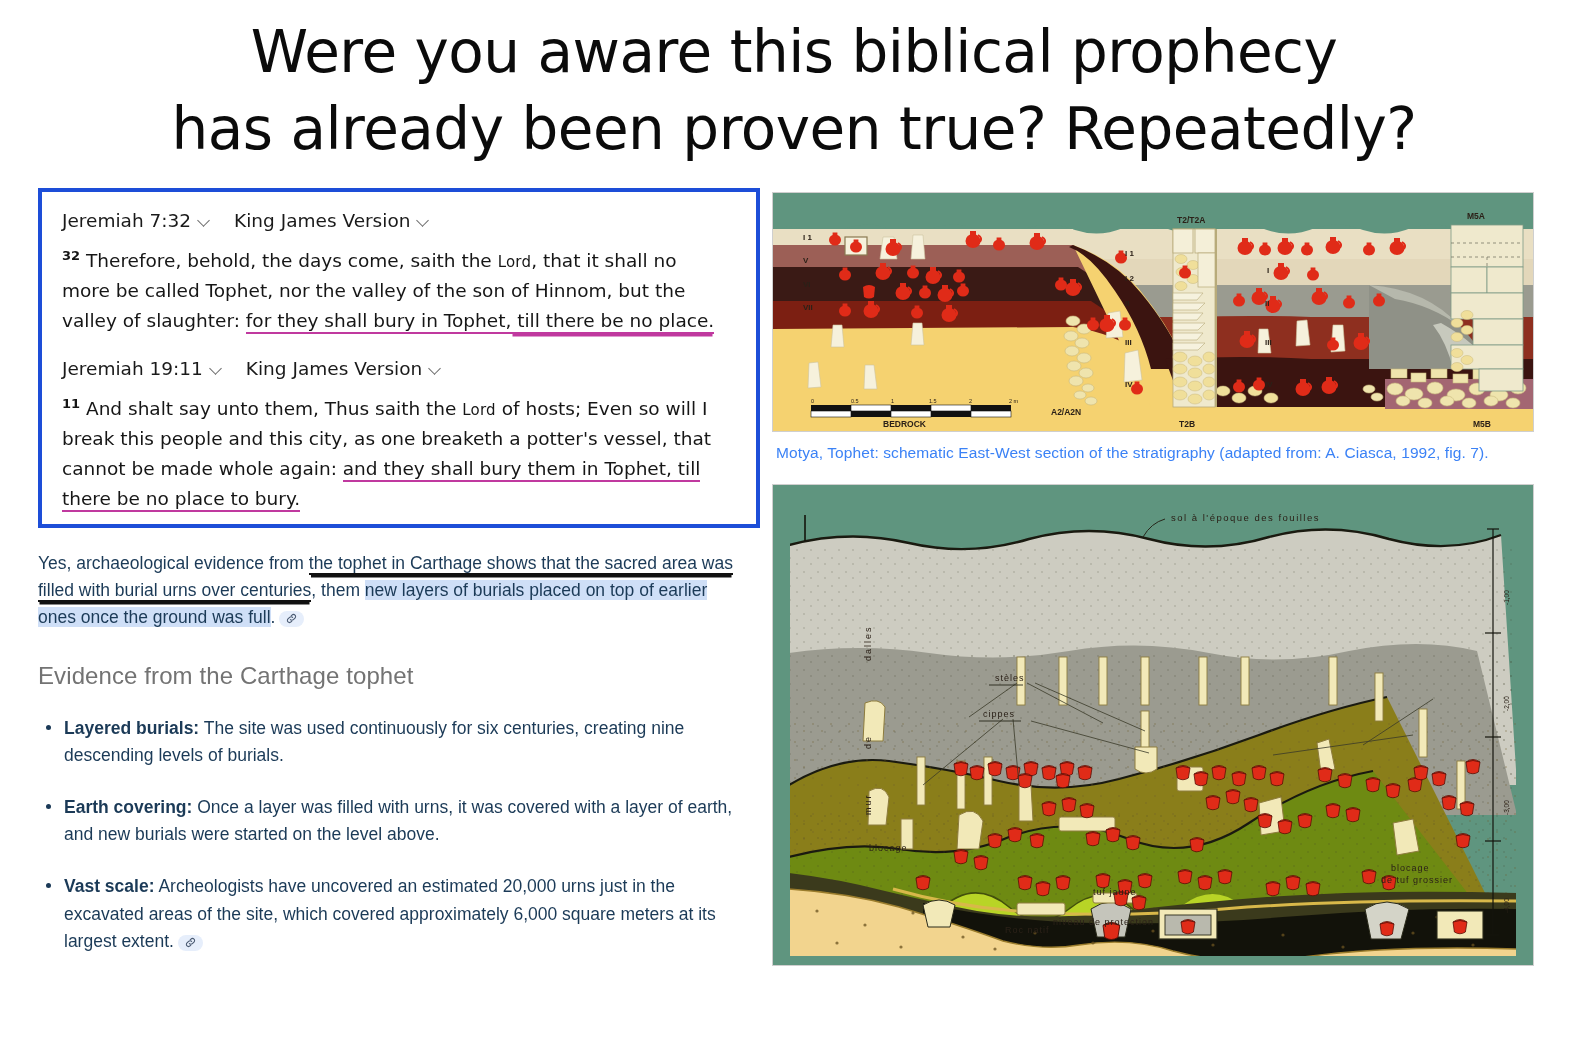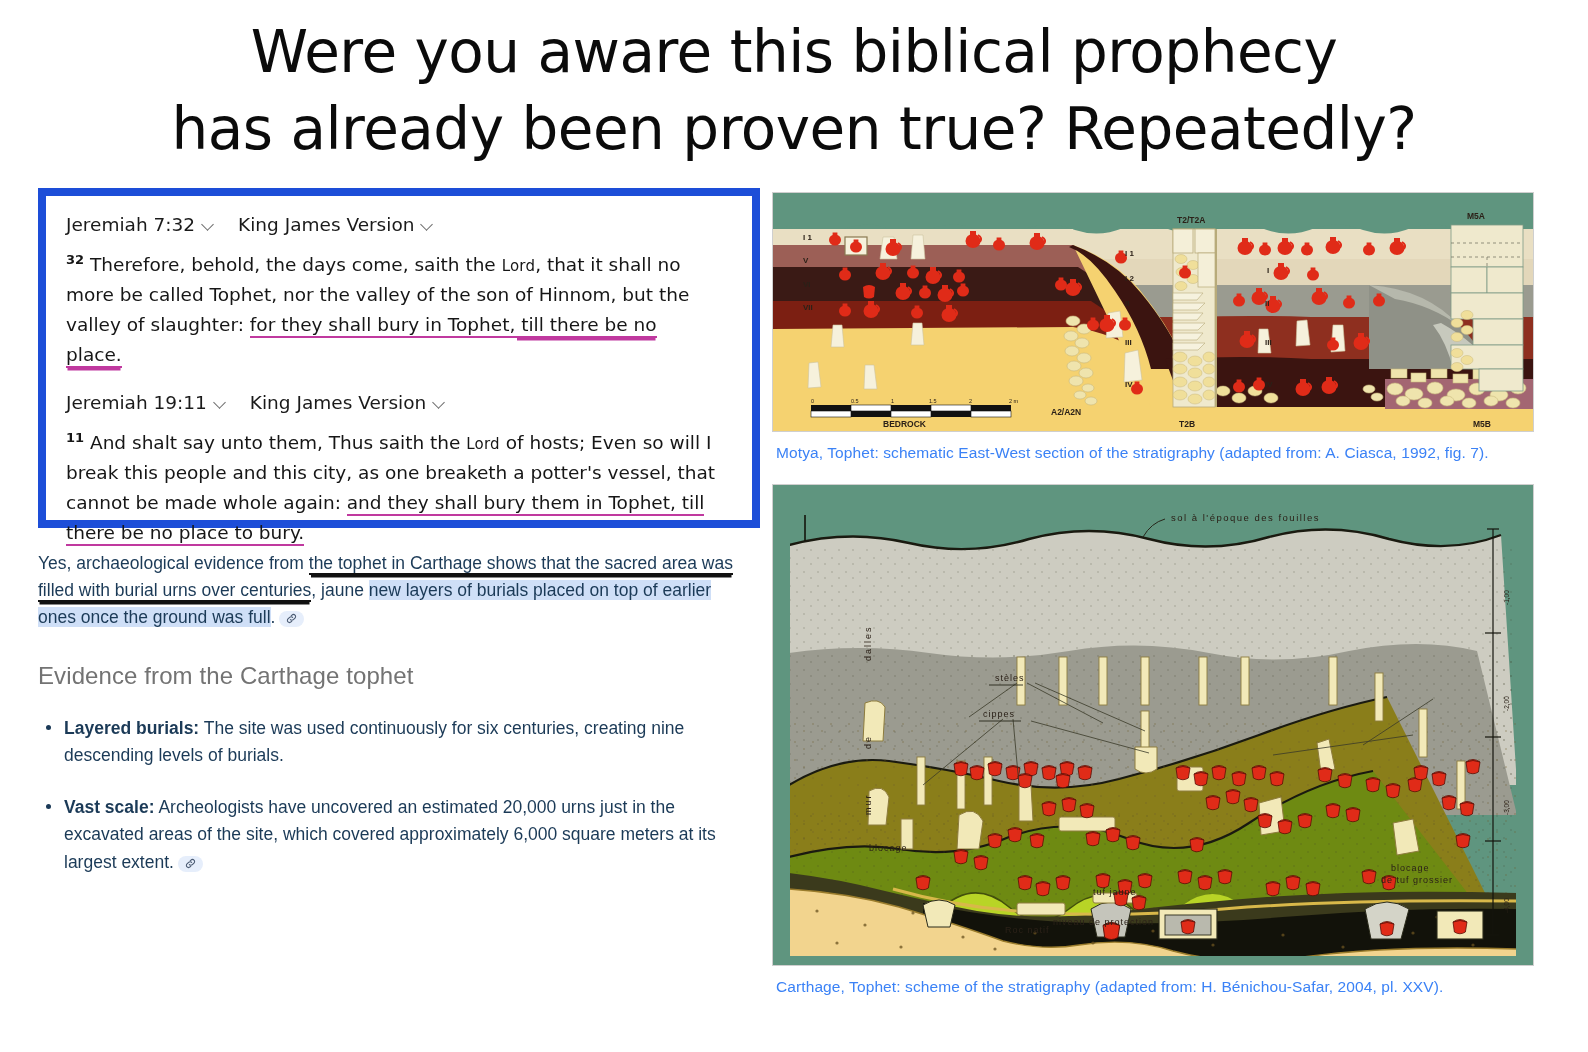--- a/index.html
+++ b/index.html
@@ -25,21 +25,21 @@
   }
   #headline .hl-line { display:block; }
 
   
   #left-col {
     position:absolute; left:38px; top:188px; width:722px;
   }
 
   
   #scripture-card {
-    border:8px solid #1d4ed8;
+    border:4px solid #1d4ed8;
     background:#fff;
     padding:16px 36px 14px 18px;
     width:722px;
     height:340px;
   }
   .verse-block { margin-bottom:2px; }
   .verse-head {
     font-family:"DejaVu Sans", sans-serif;
     font-size:18.5px;
     color:#1a1a1a;
@@ -181,32 +181,33 @@
       <div class="verse-body">
         <span class="vnum">11</span>
         <span>And shalt say unto them, Thus saith the </span><span class="smallcaps">Lord</span><span> of hosts; Even so will I break this people and this city, as one breaketh a potter's vessel, that cannot be made whole again: </span><span class="u-magenta">and they shall bury them in Tophet, till there be no place to bury.</span>
       </div>
     </div>
 
   </div>
 
   <div id="answer">
 
-    <p><span>Yes, archaeological evidence from </span><span class="u-black-dbl">the tophet in Carthage shows that the sacred area was filled with burial urns over centuries</span><span>, jaune </span><span class="hl-blue">new layers of burials placed on top of earlier ones once the ground was full</span><span>.</span><span class="link-badge"><svg width="13" height="13" viewBox="0 0 16 16">
+    <p><span>Yes, archaeological evidence from </span><span class="u-black-dbl">the tophet in Carthage shows that the sacred area was filled with burial urns over centuries</span><span>, them </span><span class="hl-blue">new layers of burials placed on top of earlier ones once the ground was full</span><span>.</span><span class="link-badge"><svg width="13" height="13" viewBox="0 0 16 16">
             <g fill="none" stroke="#4a5a72" stroke-width="1.3" stroke-linecap="round">
               <path d="M6.6 9.4a2.6 2.6 0 0 0 3.7 0l2-2a2.6 2.6 0 1 0-3.7-3.7l-.9.9"></path>
               <path d="M9.4 6.6a2.6 2.6 0 0 0-3.7 0l-2 2a2.6 2.6 0 1 0 3.7 3.7l.9-.9"></path>
             </g>
           </svg></span></p>
 
     <h2>Evidence from the Carthage tophet</h2>
 
 
     <ul>
       <li><b>Layered burials:</b><span> The site was used continuously for six centuries, creating nine descending levels of burials.</span></li>
+      <li><b>Earth covering:</b><span> Once a layer was filled with urns, it was covered with a layer of earth, and new burials were started on the level above.</span></li>
       <li><b>Vast scale:</b><span> Archeologists have uncovered an estimated 20,000 urns just in the excavated areas of the site, which covered approximately 6,000 square meters at its largest extent.</span><span class="link-badge"><svg width="13" height="13" viewBox="0 0 16 16">
               <g fill="none" stroke="#4a5a72" stroke-width="1.3" stroke-linecap="round">
                 <path d="M6.6 9.4a2.6 2.6 0 0 0 3.7 0l2-2a2.6 2.6 0 1 0-3.7-3.7l-.9.9"></path>
                 <path d="M9.4 6.6a2.6 2.6 0 0 0-3.7 0l-2 2a2.6 2.6 0 1 0 3.7 3.7l.9-.9"></path>
               </g>
             </svg></span></li>
     </ul>
 
   </div>
 </div>
@@ -747,15 +748,14 @@
         <text transform="translate(736,226) rotate(-90)">-2,00</text>
         <text transform="translate(736,330) rotate(-90)">-3,00</text>
         <text transform="translate(736,428) rotate(-90)">-4,00</text>
       </g>
 
       <line x1="32" y1="30" x2="32" y2="56" stroke="#14140c" stroke-width="1.6"></line>
     </g>
     <rect x="16" y="8" width="728" height="464" fill="none" stroke="#5f957f" stroke-width="2"></rect>
   </svg>
   </div>
-  <div class="fig-caption">Carthage, Tophet: scheme of the stratigraphy (adapted from: H. Bénichou-Safar, 2004, pl. XXV).</div>
 
 </div>
 
 </body></html>

